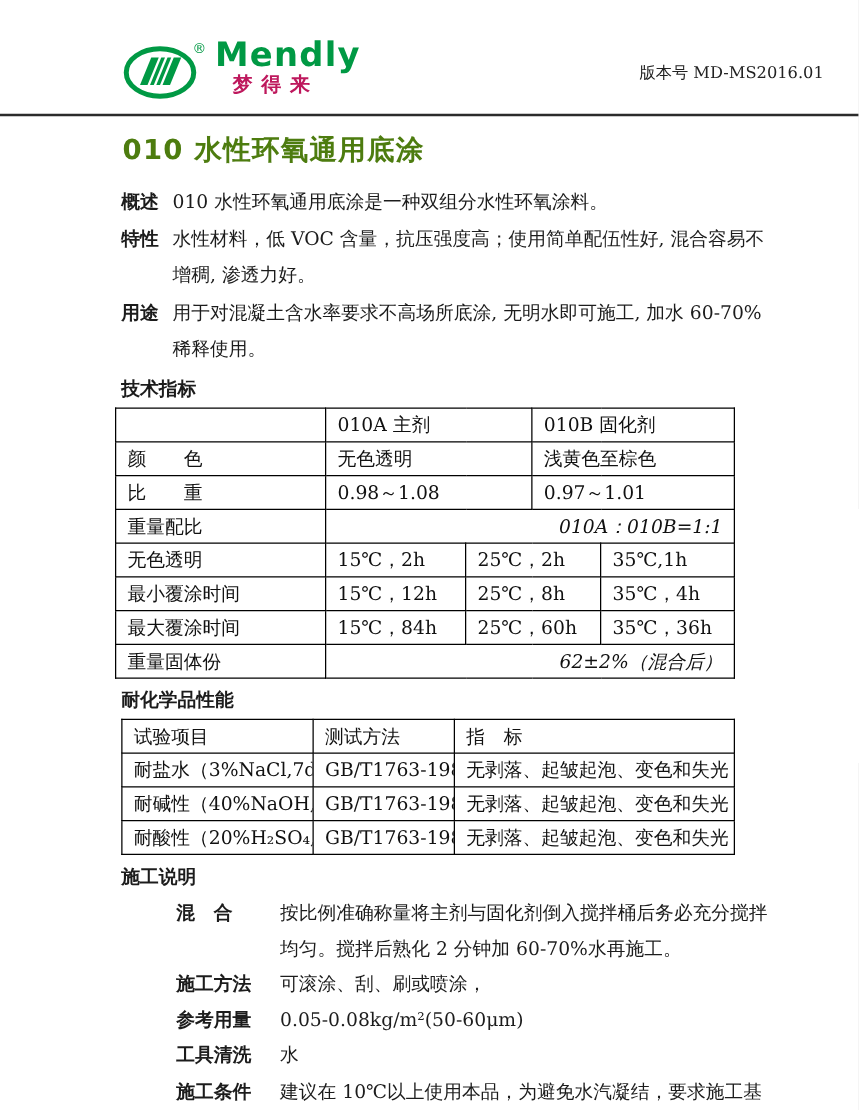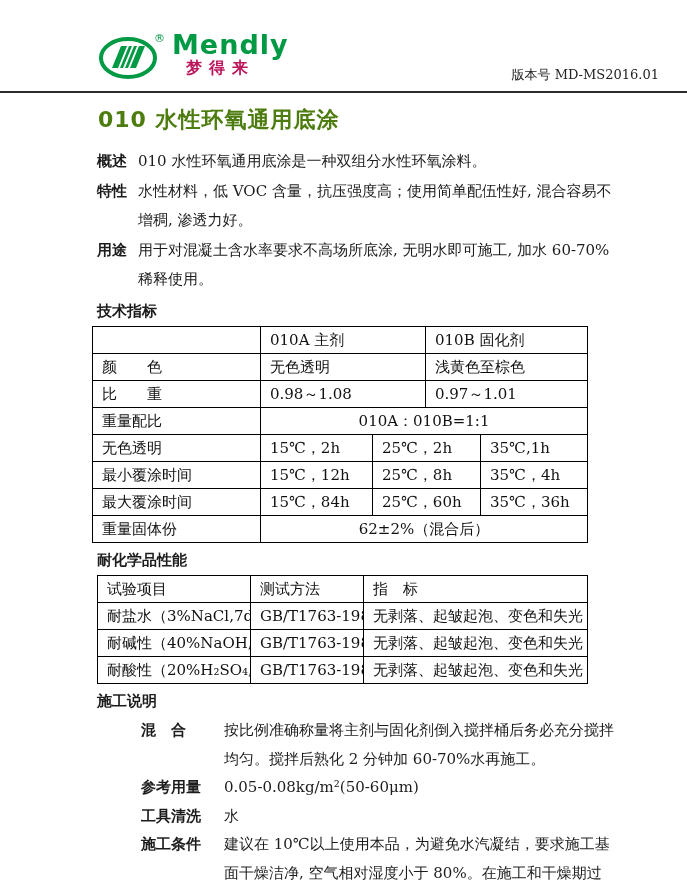--- a/index.html
+++ b/index.html
@@ -15,21 +15,21 @@
   .logo-mark { width:70px; height:52px; }
   .brand { margin-left:4px; margin-top:2px; }
   .brand-name {
     font-family:"DejaVu Sans","Liberation Sans",sans-serif;
     font-weight:bold; font-size:27px; line-height:26px; color:#009944; letter-spacing:1px;text-align:center;
   }
   .brand-cn {
     font-family:"DejaVu Sans","Liberation Sans",sans-serif;
     font-weight:bold; font-size:16px; line-height:20px; color:#be185d; letter-spacing:7px; margin-left:14px;
   }
-  .version { position:absolute; right:28px; bottom:7px; font-size:13px; color:#222;padding-left:48px; }
+  .version { position:absolute; right:28px; bottom:24px; font-size:13px; color:#222;padding-left:48px; }
   
   .content { padding:0 72px 0 92px; }
   .page-title {
     font-family:"DejaVu Sans","Liberation Sans",sans-serif;
     font-weight:bold; font-size:22px; color:#4d7c0f; margin:12px 0 12px 6px; letter-spacing:1px;
   }
   .sec { display:flex; font-size:15px; line-height:29px; margin-bottom:1px; }
   .sec-label {
     flex:none; width:46px; padding-left:5px; font-weight:bold;
     font-family:"DejaVu Sans","Liberation Sans",sans-serif;
@@ -37,21 +37,21 @@
   .sec-text { flex:1; }
   .block-heading {
     font-family:"DejaVu Sans","Liberation Sans",sans-serif;
     font-weight:bold; font-size:15px; margin:8px 0 5px 5px;
   }
   
   table { border-collapse:collapse; table-layout:fixed; font-size:15px; color:#111; }
   td { border:1px solid #000; height:27px; padding:0 9px; overflow:hidden; white-space:nowrap; }
   .tech-table { width:495px; }
   .chem-table { width:490px; margin-left:5px; text-align:left; }
-  .td-center { text-align:center; }
+  .td-center { text-align:right;font-style:italic; }
   
   .ins { display:flex; font-size:15px; line-height:28.5px; }
   .ins-label {
     flex:none; width:88px; padding-left:5px; font-weight:bold;
     font-family:"DejaVu Sans","Liberation Sans",sans-serif;
     margin-left:44px;
   }
   .ins-text { flex:1; }
 </style>
 </head>
@@ -181,20 +181,24 @@
     </tbody>
       </table>
 
     <div class="block-heading">施工说明</div>
 
     <div class="ins">
       <span class="ins-label">混　合</span>
       <span class="ins-text">按比例准确称量将主剂与固化剂倒入搅拌桶后务必充分搅拌均匀。搅拌后熟化 2 分钟加 60-70%水再施工。</span>
     </div>
     <div class="ins">
+      <span class="ins-label">施工方法</span>
+      <span class="ins-text">可滚涂、刮、刷或喷涂，</span>
+    </div>
+    <div class="ins">
       <span class="ins-label">参考用量</span>
       <span class="ins-text">0.05-0.08kg/m²(50-60μm)</span>
     </div>
     <div class="ins">
       <span class="ins-label">工具清洗</span>
       <span class="ins-text">水</span>
     </div>
     <div class="ins">
       <span class="ins-label">施工条件</span>
       <span class="ins-text">建议在 10℃以上使用本品，为避免水汽凝结，要求施工基面干燥洁净, 空气相对湿度小于 80%。在施工和干燥期过程中，应保持良好</span>

